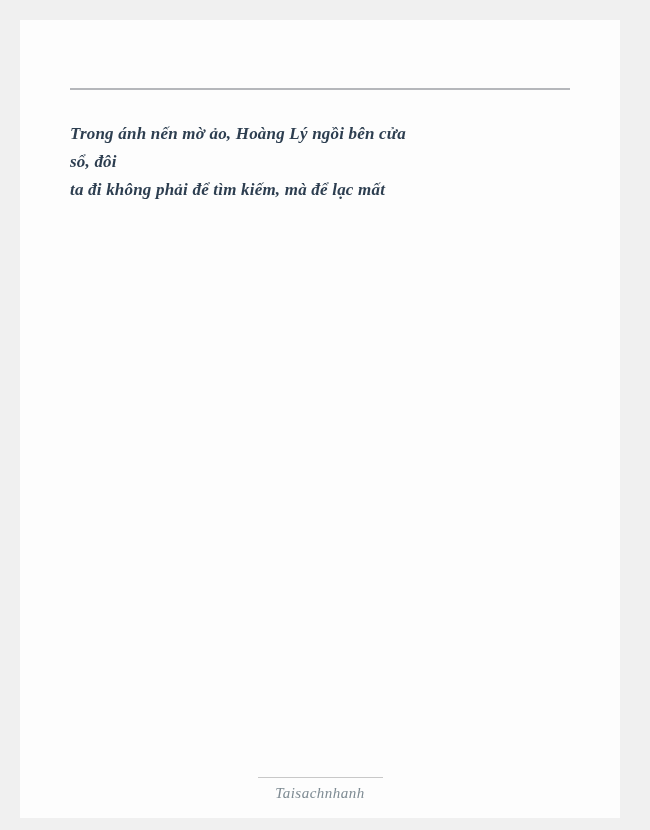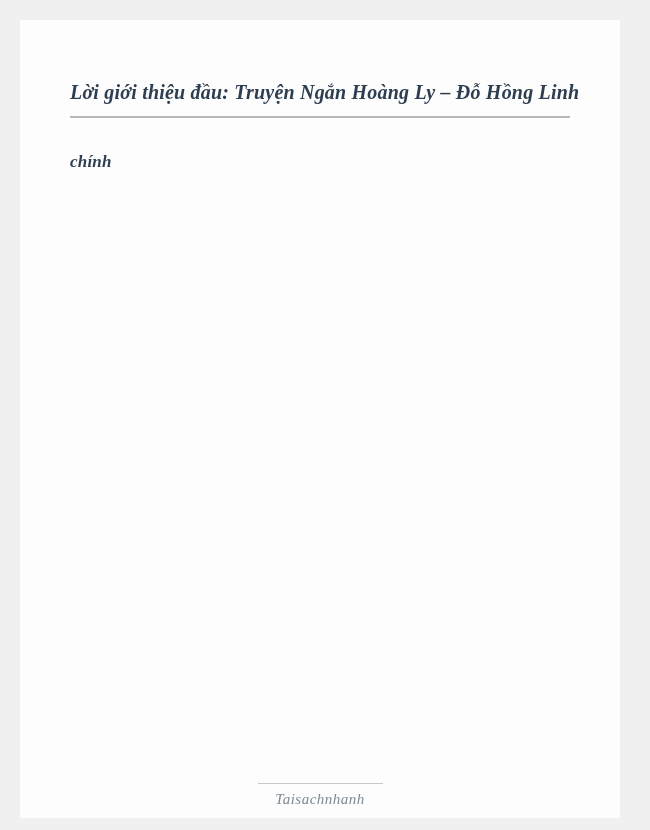--- a/index.html
+++ b/index.html
@@ -45,21 +45,21 @@
     letter-spacing: 0.2px;
   }
   .paragraph-line {
     line-height: 28px;
     white-space: nowrap;
   }
   .page-footer {
     position: absolute;
     left: 0;
     right: 0;
-    bottom: 8px;
+    bottom: 14px;
     text-align: center;
   }
   .footer-divider {
     width: 125px;
     margin: 0 auto 4px auto;
     border: none;
     border-top: 1px solid #c8c8c8;
   }
   .footer-brand {
     font-size: 15px;
@@ -67,24 +67,25 @@
     color: #7d8a92;
     line-height: 22px;
     letter-spacing: 0.5px;
   }
 </style>
 </head>
 <body>
 
 <div class="page">
   <div class="content">
-    <h1 class="page-title">Lời giới thiệu đầu: Truyện Ngắn Hoàng Ly – Đỗ Hồng Linh</h1>
     <hr class="title-divider">
     <div class="story-paragraph">
-      <div class="paragraph-line">chính</div>
+      <div class="paragraph-line">Trong ánh nến mờ ảo, Hoàng Lý ngồi bên cửa</div>
+      <div class="paragraph-line">sổ, đôi</div>
+      <div class="paragraph-line">ta đi không phải để tìm kiếm, mà để lạc mất</div>
     </div>
   </div>
 
   <div class="page-footer">
     <hr class="footer-divider">
     <div class="footer-brand">Taisachnhanh</div>
   </div>
 </div>
 
 </body></html>

